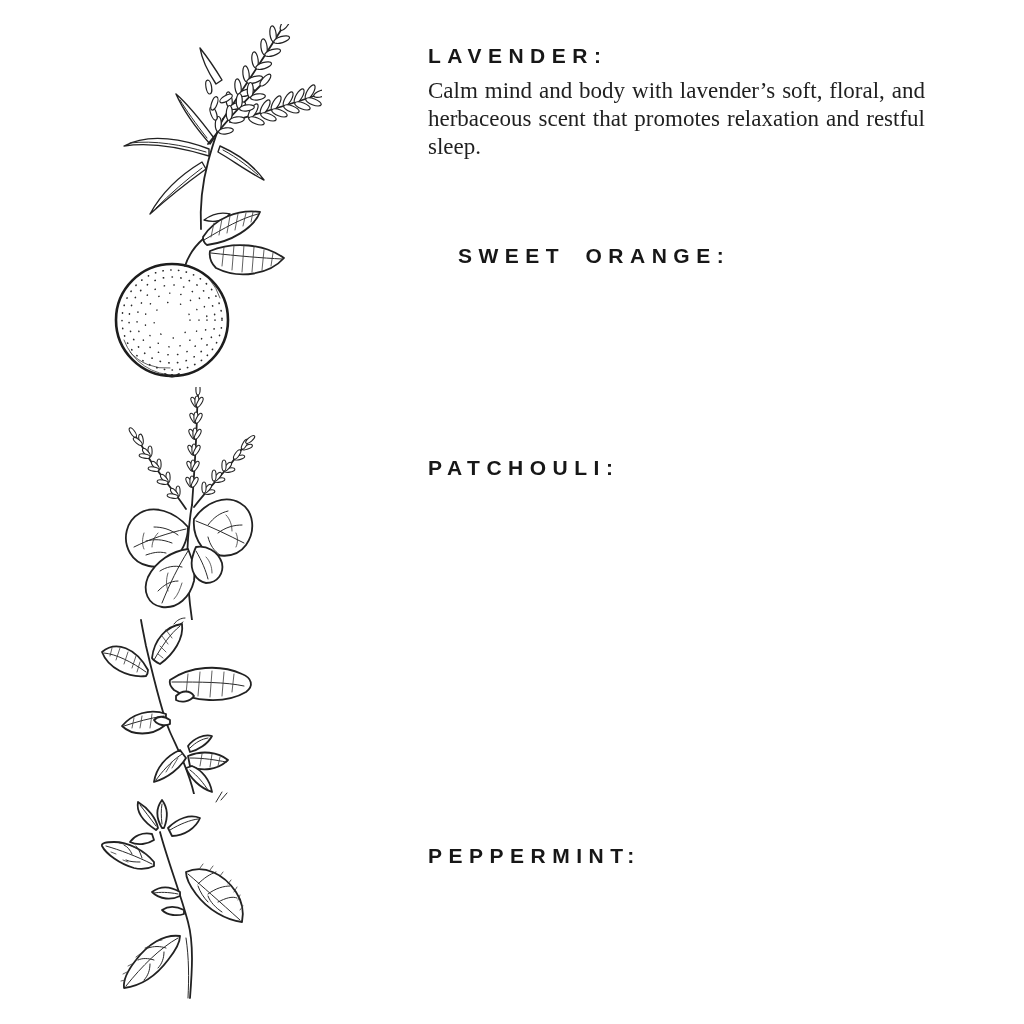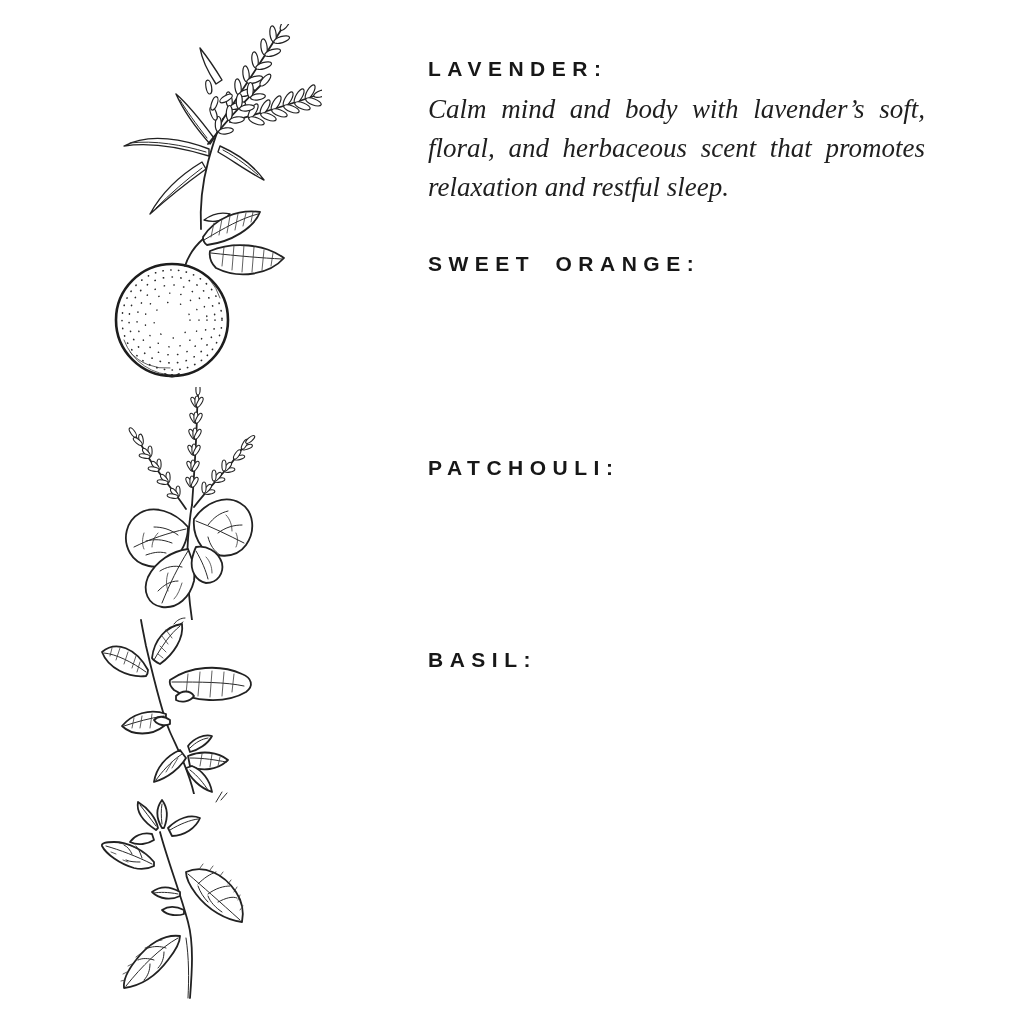--- a/index.html
+++ b/index.html
@@ -22,25 +22,24 @@
     font-family:"Liberation Sans", sans-serif;
     font-size:21px;
     line-height:24px;
     font-weight:600;
     letter-spacing:6.5px;
     word-spacing:8px;
     color:#171717;
   }
   .txt p{
     margin:9px 0 0 0;
-    font-size:27px;
-    line-height:39px;
+    font-size:23px;
+    line-height:28px;
     text-align:justify;
     color:#1f1f1f;
-    font-style:italic;
   }
   .ln{fill:none;stroke:#222;stroke-width:1.8;stroke-linecap:round;stroke-linejoin:round;}
   .thin{fill:none;stroke:#2b2b2b;stroke-width:1;stroke-linecap:round;}
   .hatch{fill:none;stroke:#3a3a3a;stroke-width:.8;stroke-linecap:round;}
   .blade{fill:#ffffff;stroke:#222;stroke-width:1.4;stroke-linejoin:round;}
   .petal{fill:#ffffff;stroke:#222;stroke-width:1.2;}
   .tuft{fill:#ffffff;stroke:#222;stroke-width:1.1;}
   .leafbig{fill:#ffffff;stroke:#222;stroke-width:1.8;stroke-linejoin:round;}
 </style>
 </head>
@@ -363,33 +362,33 @@
         <path class="hatch" d="M44,166 l-4,3"></path>
           <path class="hatch" d="M36,176 l-4,2"></path>
           <path class="hatch" d="M31,184 l-4,2"></path>
           <path class="hatch" d="M29,192 l-4,1"></path>
           <path class="hatch" d="M54,158 l-5,2"></path>
           <path class="hatch" d="M66,152 l-5,1"></path>
       </g>
     </svg>
   </div>
 
-  <div class="txt" style="top:57px;">
+  <div class="txt" style="top:44px;">
     <h2>LAVENDER:</h2>
     <p>Calm mind and body with lavender’s soft, floral, and herbaceous scent that promotes relaxation and restful sleep.</p>
   </div>
 
-  <div class="txt" style="top:252px;">
+  <div class="txt" style="top:244px;margin-left:30px;">
     <h2>SWEET ORANGE:</h2>
   </div>
 
   <div class="txt" style="top:456px;">
     <h2>PATCHOULI:</h2>
   </div>
 
   <div class="txt" style="top:648px;">
-    <h2>BASIL:</h2>
   </div>
 
   <div class="txt" style="top:844px;">
+    <h2>PEPPERMINT:</h2>
   </div>
 
 </div>
 
 </body></html>

